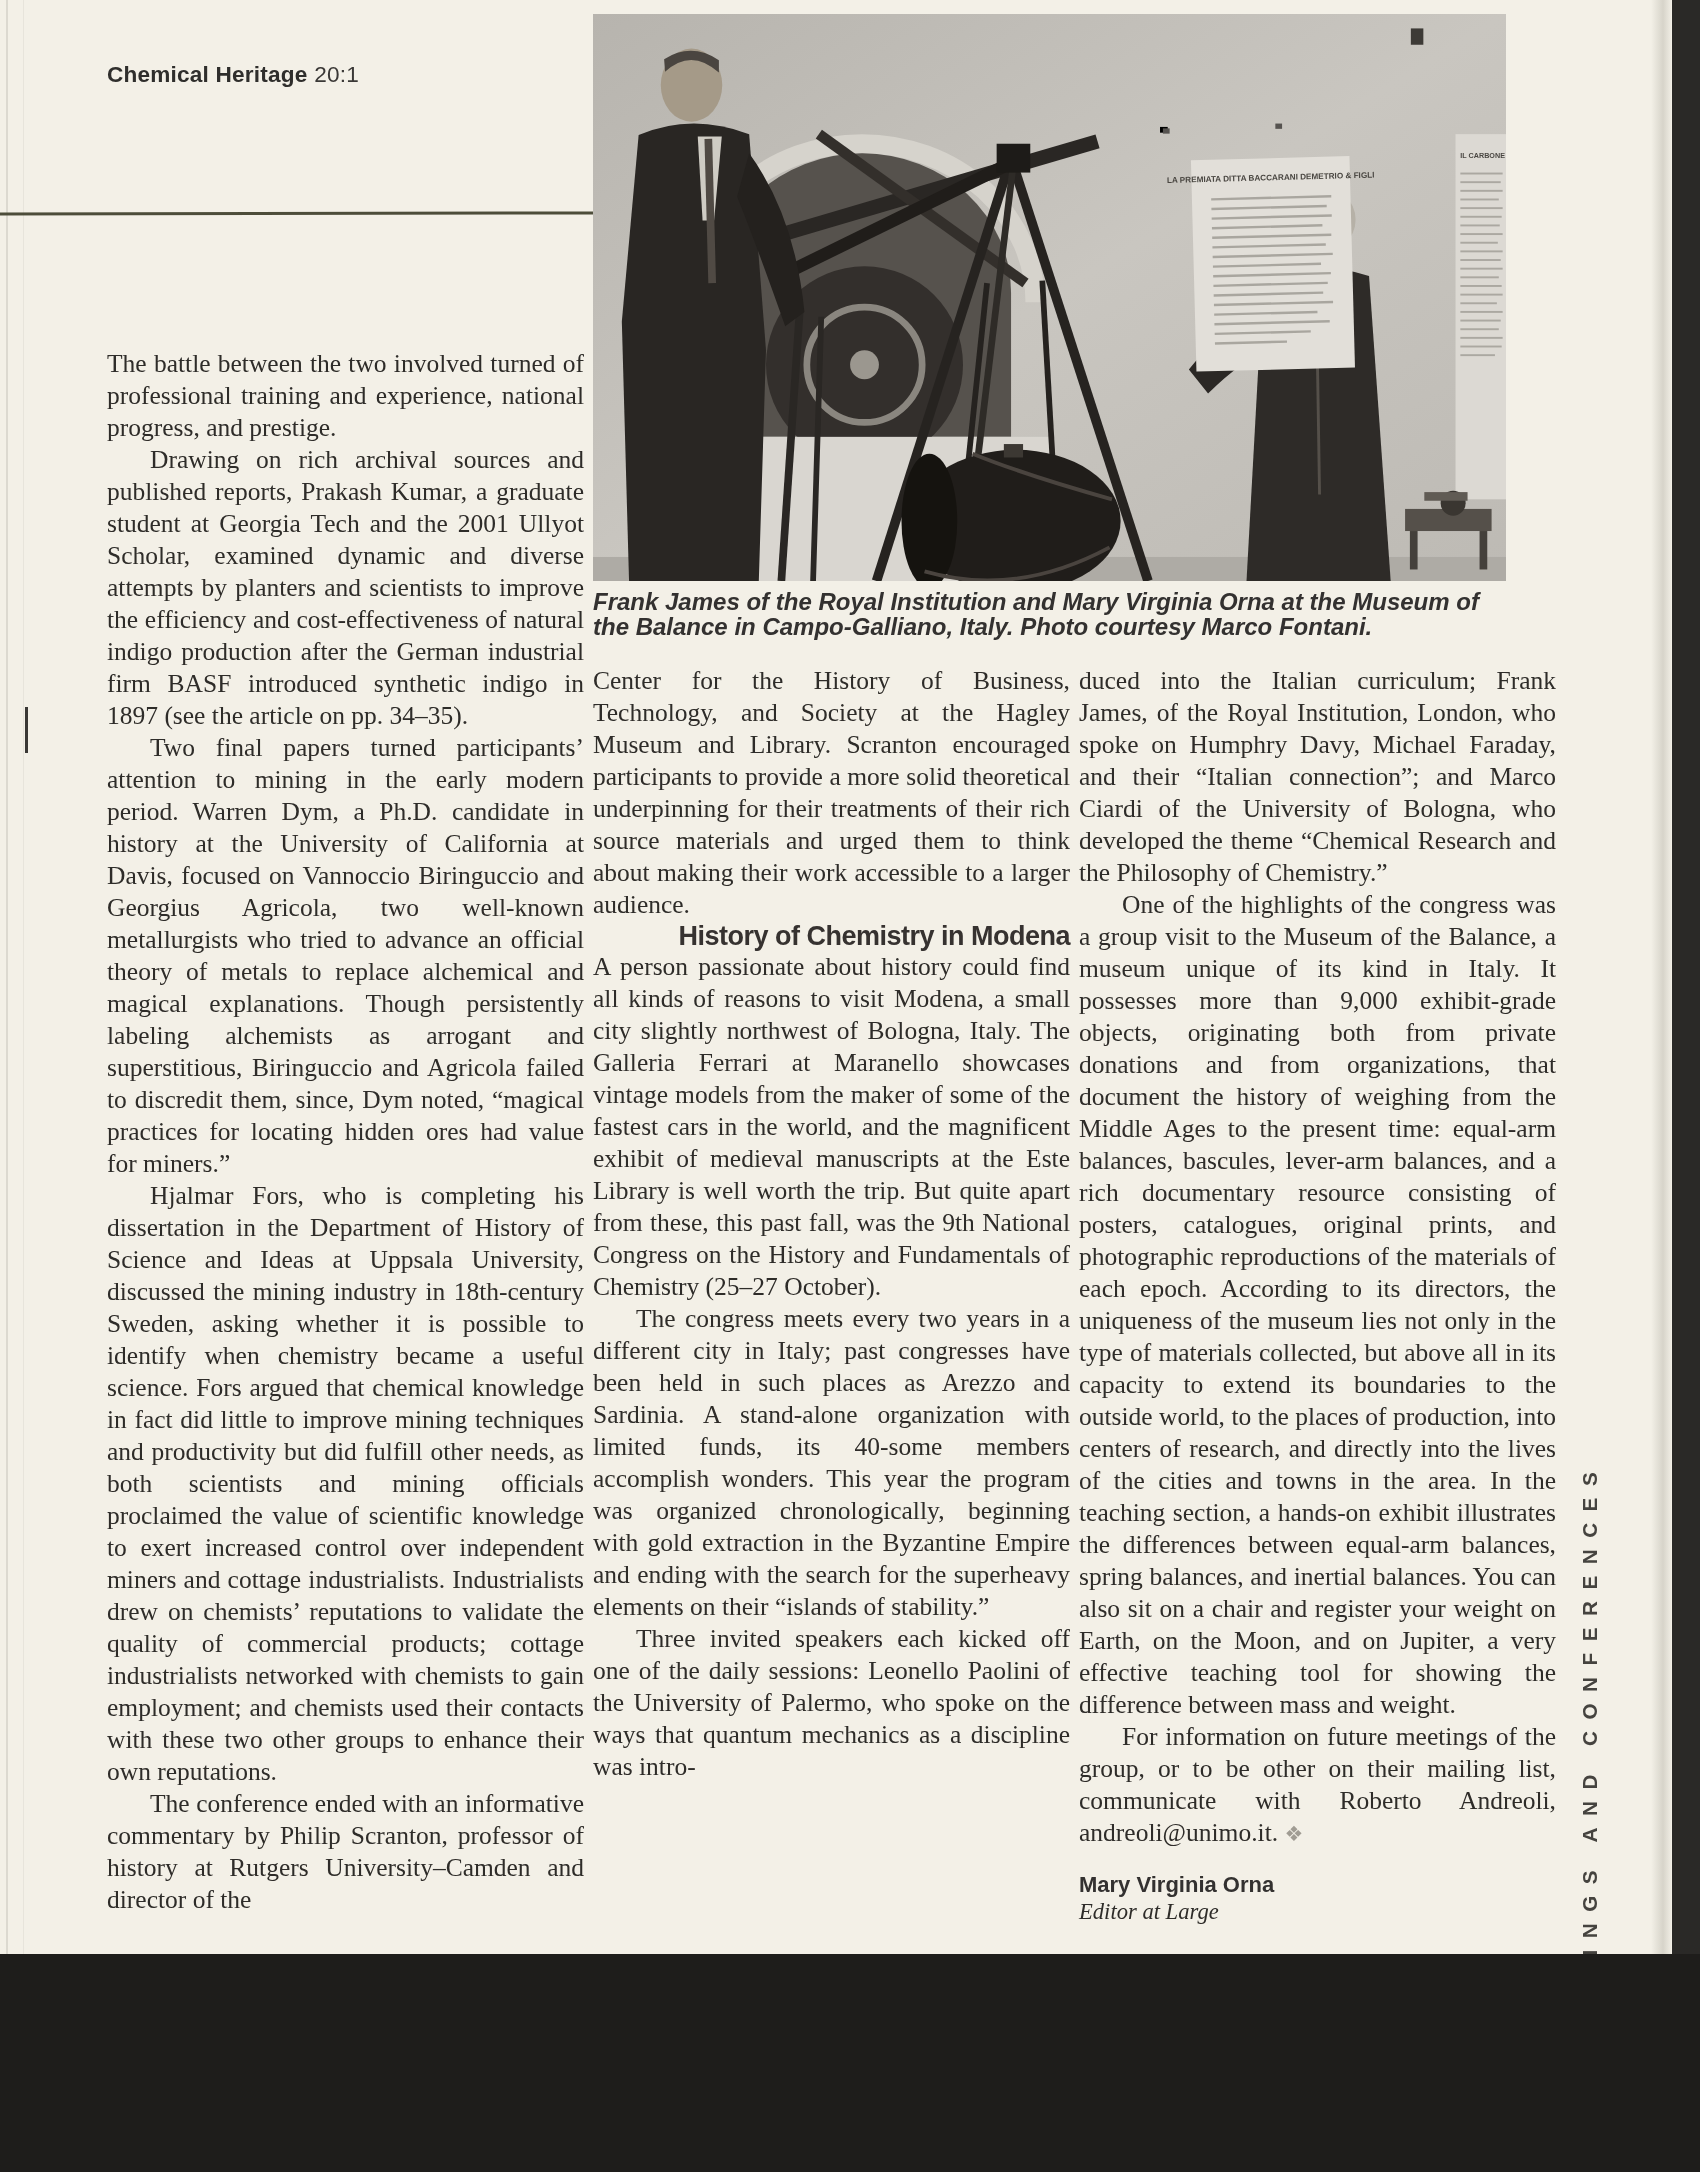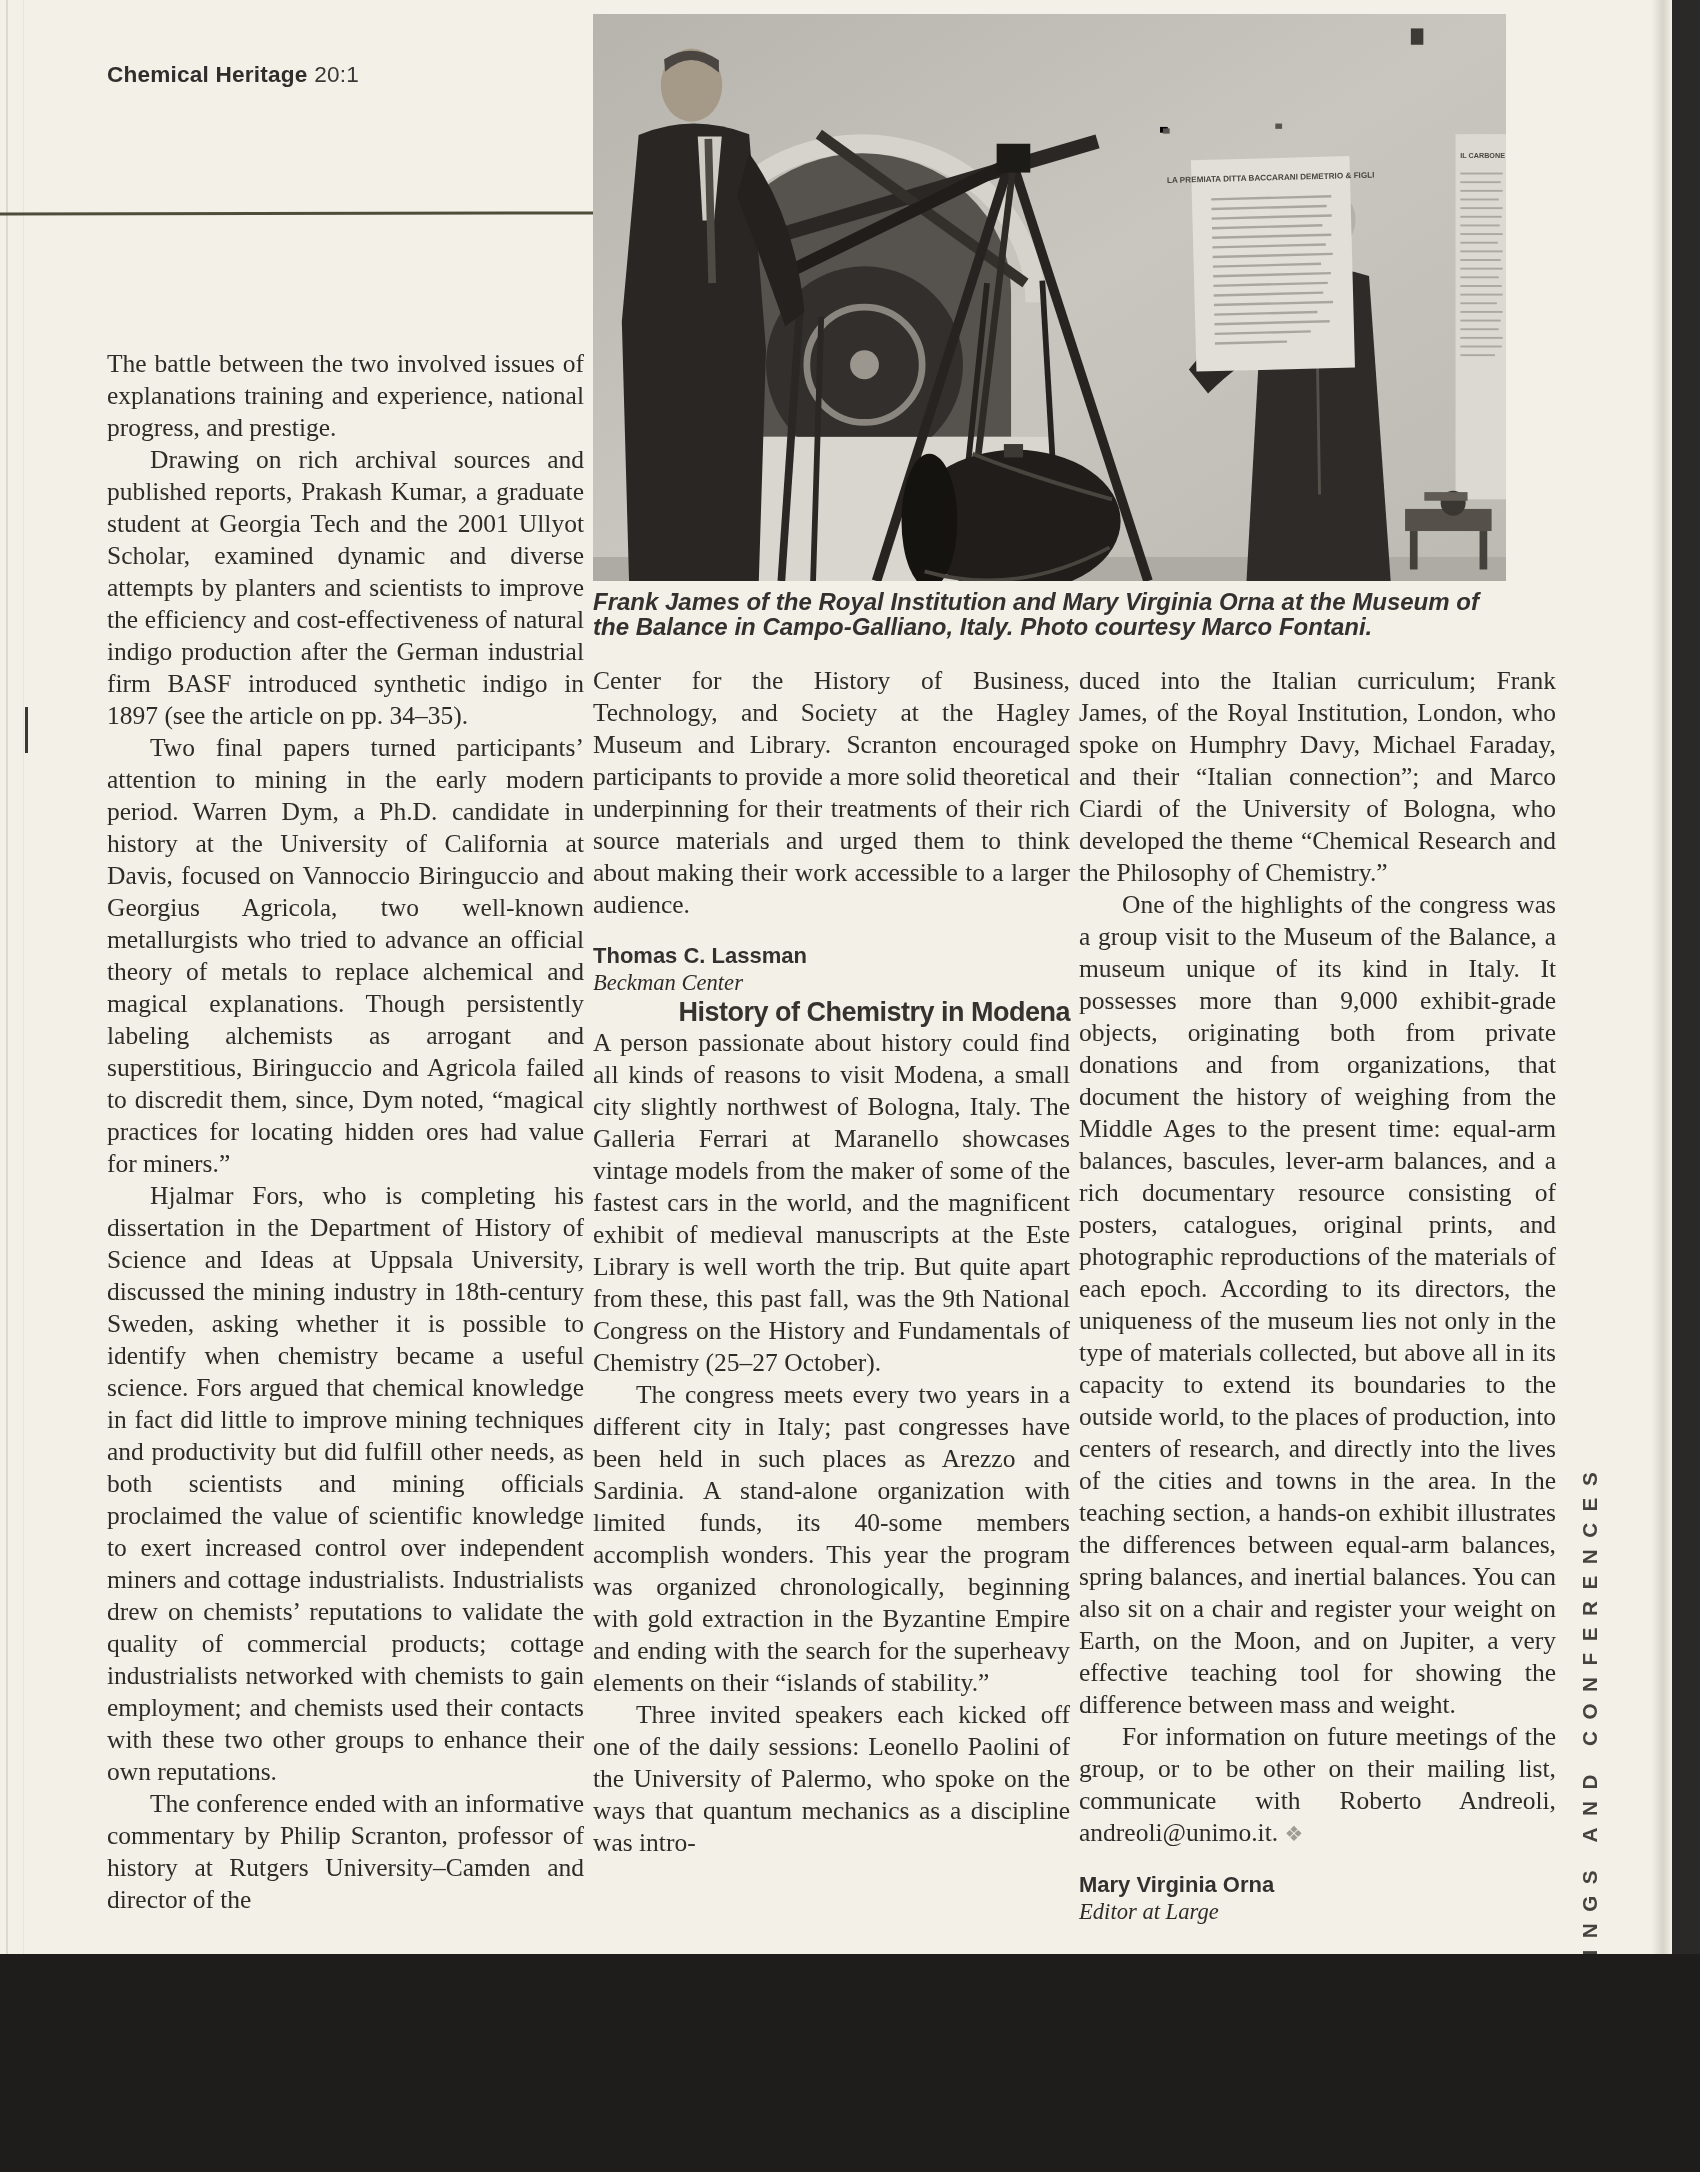--- a/index.html
+++ b/index.html
@@ -201,33 +201,29 @@
 
       <rect x="1180" y="235" width="16" height="12" fill="#565publisher2"></rect>
       <rect x="1186" y="238" width="14" height="11" fill="#565350"></rect>
       <rect x="1420" y="228" width="14" height="11" fill="#565350"></rect>
       <rect x="1702" y="30" width="26" height="34" fill="#3d3a36"></rect>
     </svg>
   </div>
   <div class="caption">Frank James of the Royal Institution and Mary Virginia Orna at the Museum of the Balance in Campo-Galliano, Italy. Photo courtesy Marco Fontani.</div>
 
   <div class="col" id="col1">
-    <p>The battle between the two involved issues of explanations training and experience, national progress, and prestige.</p>
+    <p>The battle between the two involved turned of professional training and experience, national progress, and prestige.</p>
     <p class="ind">Drawing on rich archival sources and published reports, Prakash Kumar, a graduate student at Georgia Tech and the 2001 Ullyot Scholar, examined dynamic and diverse attempts by planters and scientists to improve the efficiency and cost-effectiveness of natural indigo production after the German industrial firm BASF introduced synthetic indigo in 1897 (see the article on pp. 34–35).</p>
     <p class="ind">Two final papers turned participants’ attention to mining in the early modern period. Warren Dym, a Ph.D. candidate in history at the University of California at Davis, focused on Vannoccio Biringuccio and Georgius Agricola, two well-known metallurgists who tried to advance an official theory of metals to replace alchemical and magical explanations. Though persistently labeling alchemists as arrogant and superstitious, Biringuccio and Agricola failed to discredit them, since, Dym noted, “magical practices for locating hidden ores had value for miners.”</p>
     <p class="ind">Hjalmar Fors, who is completing his dissertation in the Department of History of Science and Ideas at Uppsala University, discussed the mining industry in 18th-century Sweden, asking whether it is possible to identify when chemistry became a useful science. Fors argued that chemical knowledge in fact did little to improve mining techniques and productivity but did fulfill other needs, as both scientists and mining officials proclaimed the value of scientific knowledge to exert increased control over independent miners and cottage industrialists. Industrialists drew on chemists’ reputations to validate the quality of commercial products; cottage industrialists networked with chemists to gain employment; and chemists used their contacts with these two other groups to enhance their own reputations.</p>
     <p class="ind">The conference ended with an informative commentary by Philip Scranton, professor of history at Rutgers University–Camden and director of the</p>
   </div>
 
   <div class="col" id="col2">
     <p>Center for the History of Business, Technology, and Society at the Hagley Museum and Library. Scranton encouraged participants to provide a more solid theoretical underpinning for their treatments of their rich source materials and urged them to think about making their work accessible to a larger audience.</p>
-    <div class="byline">
-      <div class="name">Thomas C. Lassman</div>
-      <div class="affil">Beckman Center</div>
-    </div>
     <p class="sec-heading">History of Chemistry in Modena</p>
     <p>A person passionate about history could find all kinds of reasons to visit Modena, a small city slightly northwest of Bologna, Italy. The Galleria Ferrari at Maranello showcases vintage models from the maker of some of the fastest cars in the world, and the magnificent exhibit of medieval manuscripts at the Este Library is well worth the trip. But quite apart from these, this past fall, was the 9th National Congress on the History and Fundamentals of Chemistry (25–27 October).</p>
     <p class="ind">The congress meets every two years in a different city in Italy; past congresses have been held in such places as Arezzo and Sardinia. A stand-alone organization with limited funds, its 40-some members accomplish wonders. This year the program was organized chronologically, beginning with gold extraction in the Byzantine Empire and ending with the search for the superheavy elements on their “islands of stability.”</p>
     <p class="ind">Three invited speakers each kicked off one of the daily sessions: Leonello Paolini of the University of Palermo, who spoke on the ways that quantum mechanics as a discipline was intro-</p>
   </div>
 
   <div class="col" id="col3">
     <p>duced into the Italian curriculum; Frank James, of the Royal Institution, London, who spoke on Humphry Davy, Michael Faraday, and their “Italian connection”; and Marco Ciardi of the University of Bologna, who developed the theme “Chemical Research and the Philosophy of Chemistry.”</p>
     <p class="ind">One of the highlights of the congress was a group visit to the Museum of the Balance, a museum unique of its kind in Italy. It possesses more than 9,000 exhibit-grade objects, originating both from private donations and from organizations, that document the history of weighing from the Middle Ages to the present time: equal-arm balances, bascules, lever-arm balances, and a rich documentary resource consisting of posters, catalogues, original prints, and photographic reproductions of the materials of each epoch. According to its directors, the uniqueness of the museum lies not only in the type of materials collected, but above all in its capacity to extend its boundaries to the outside world, to the places of production, into centers of research, and directly into the lives of the cities and towns in the area. In the teaching section, a hands-on exhibit illustrates the differences between equal-arm balances, spring balances, and inertial balances. You can also sit on a chair and register your weight on Earth, on the Moon, and on Jupiter, a very effective teaching tool for showing the difference between mass and weight.</p>
     <p class="ind"><span>For information on future meetings of the group, or to be other on their mailing list, communicate with Roberto Andreoli, andreoli@unimo.it.</span> <span class="endmark">❖</span></p>

